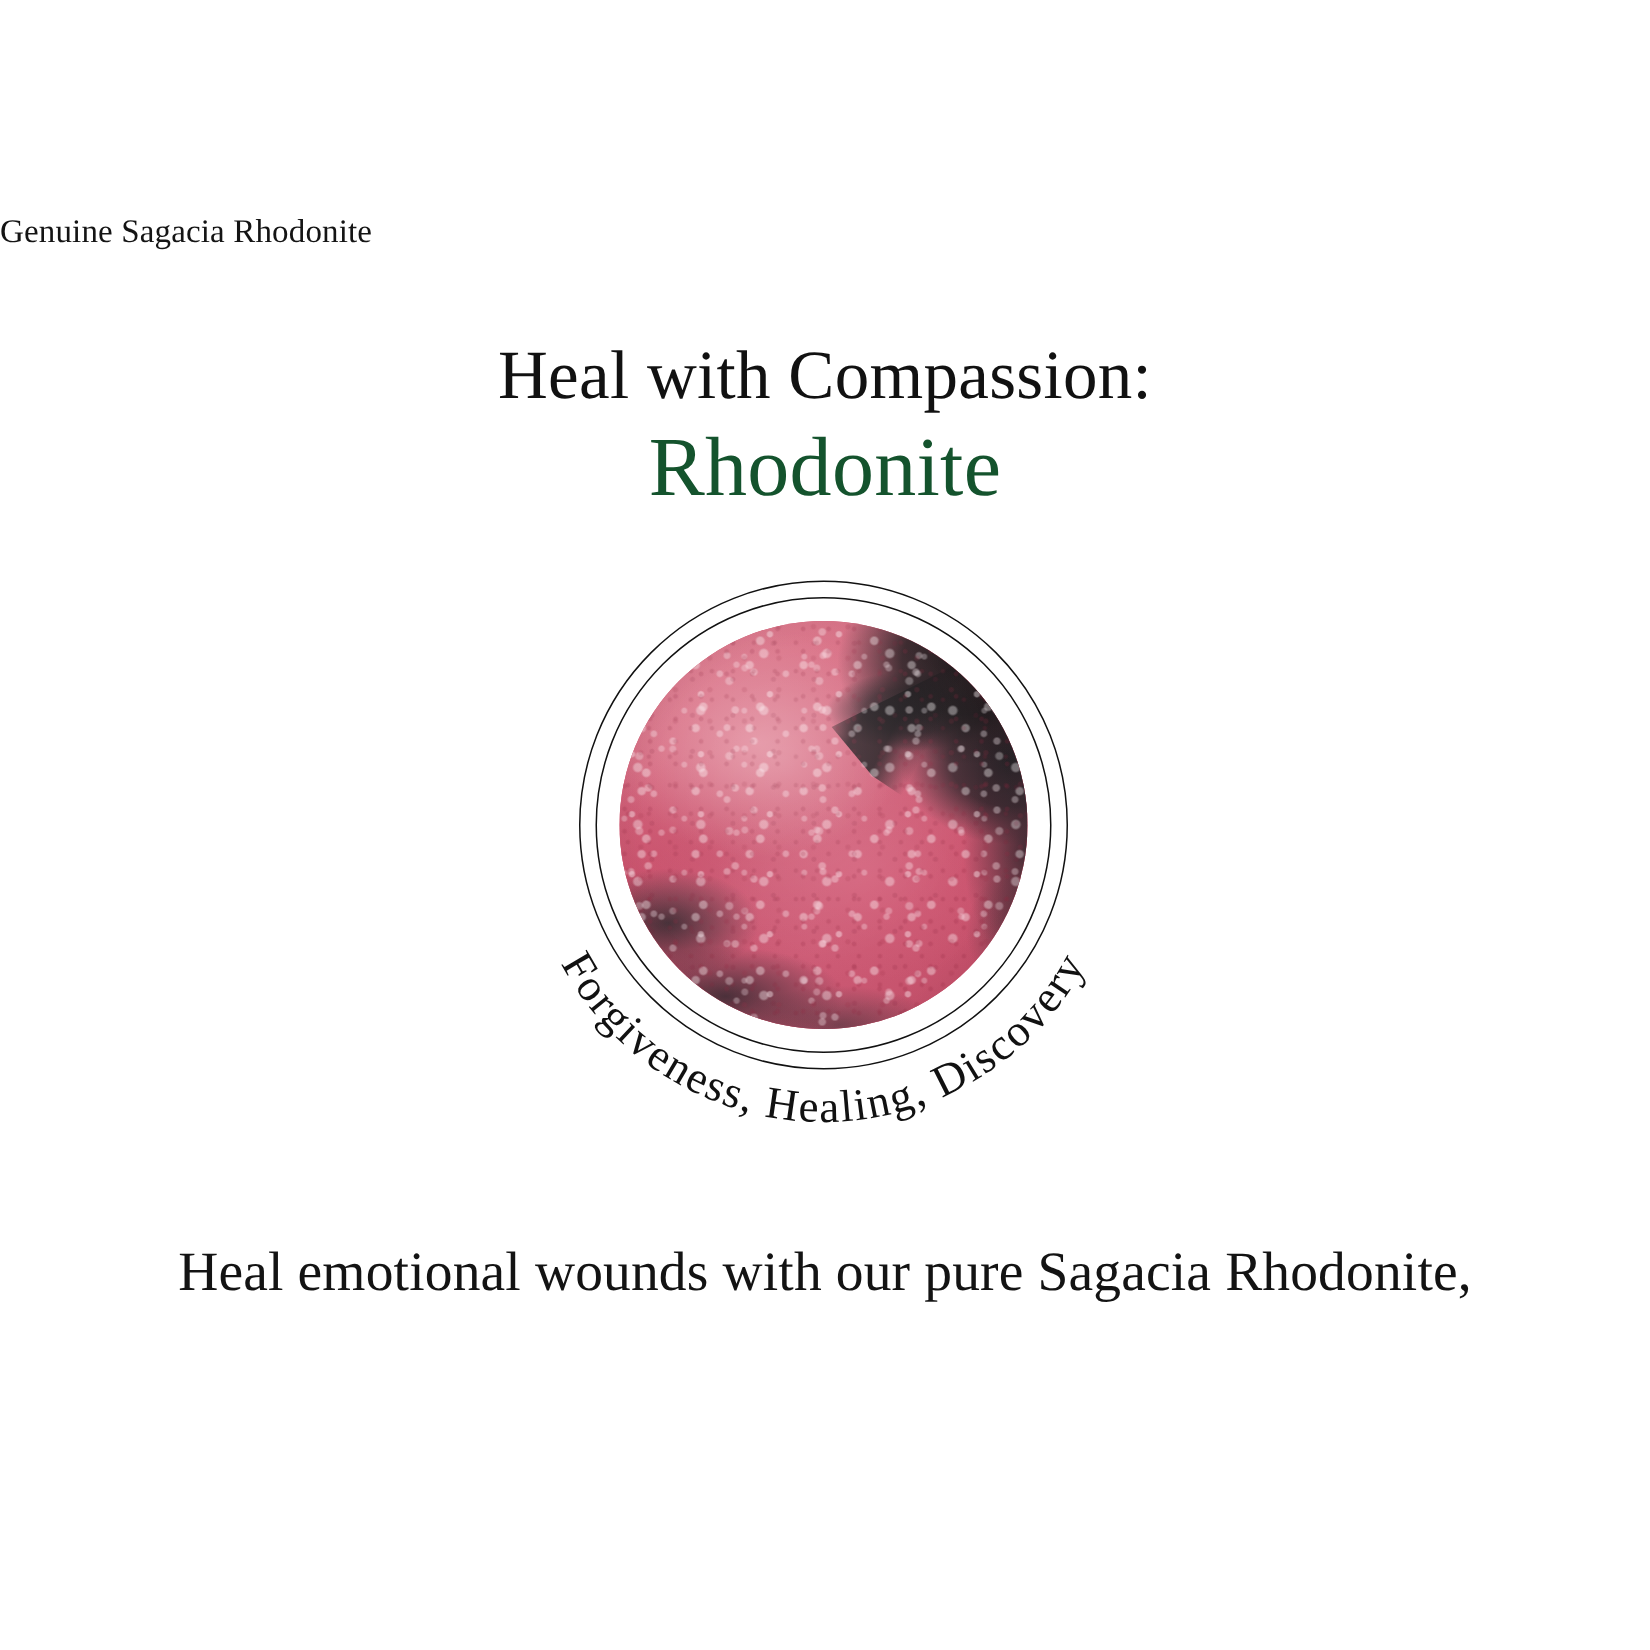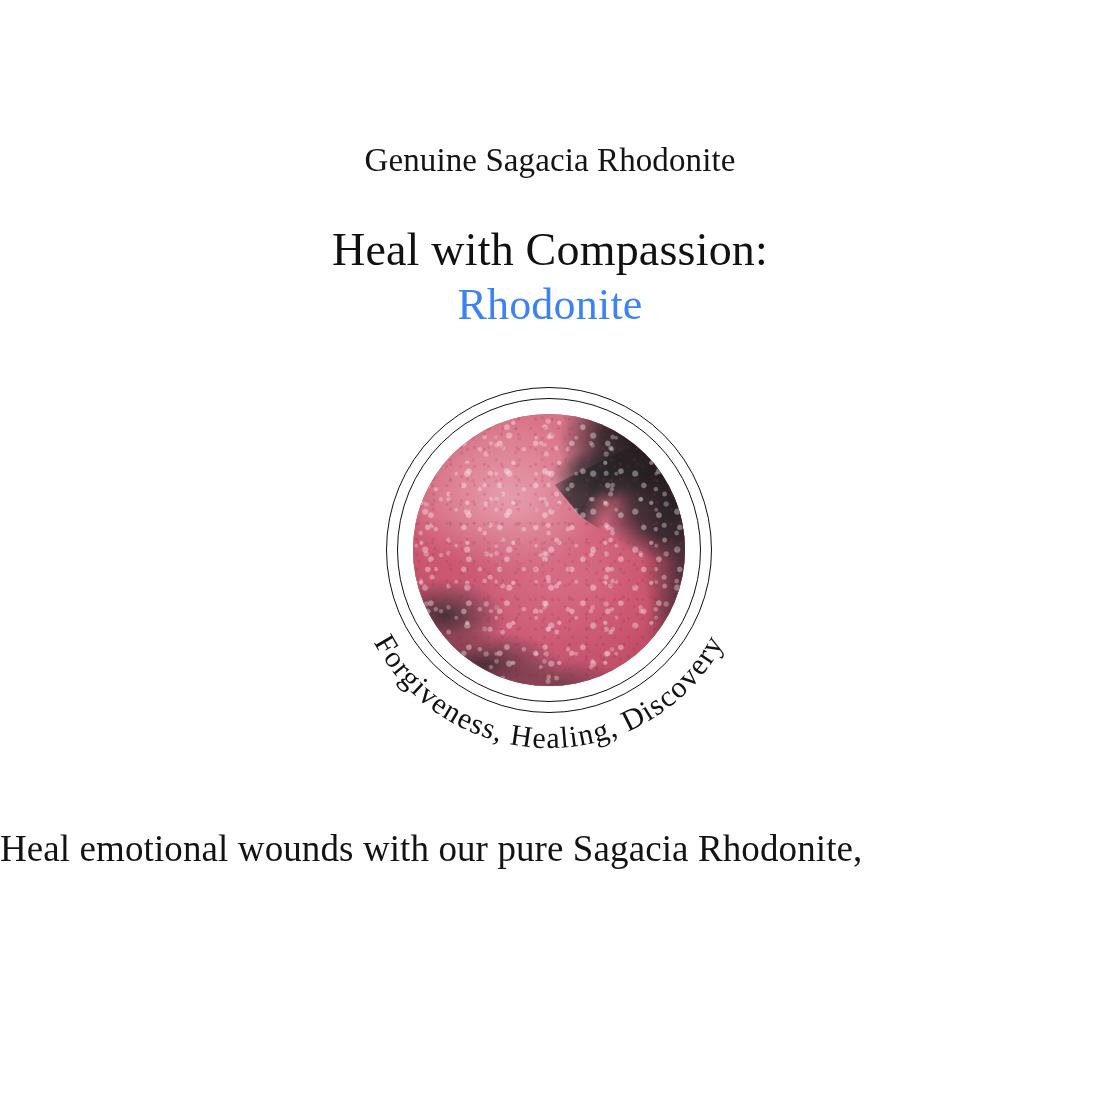--- a/index.html
+++ b/index.html
@@ -22,22 +22,21 @@
     inset: 0;
     background: #ffffff;
   }
 
   
   .eyebrow {
     position: absolute;
     top: 142px;
     left: 0;
     width: 1100px;
-    text-align: center;
-    font-size: 33px;
+    font-size: 22px;
     line-height: 1.12;
     letter-spacing: 0.1px;
     color: #141414;
     white-space: nowrap;
   }
 
   .title-block {
     position: absolute;
     top: 222px;
     left: 0;
@@ -45,24 +44,24 @@
     text-align: center;
   }
   .title-line1 {
     font-size: 46px;
     line-height: 1.22;
     letter-spacing: 0.2px;
     color: #111111;
     white-space: nowrap;
   }
   .title-line2 {
-    font-size: 44px;
+    font-size: 56px;
     line-height: 1.22;
     letter-spacing: 0.2px;
-    color: #3b82f6;
+    color: #14532d;
     white-space: nowrap;
   }
 
   
   .badge {
     position: absolute;
     left: 549px;
     top: 550px;
     width: 0;
     height: 0;
@@ -191,20 +190,21 @@
     letter-spacing: 1.2px;
     fill: #111111;
   }
 
   
   .caption {
     position: absolute;
     top: 824px;
     left: 0;
     width: 1100px;
+    text-align: center;
     font-size: 37px;
     line-height: 1.36;
     letter-spacing: 0.1px;
     color: #131313;
   }
   .caption-line { white-space: nowrap; display: block; }
 </style>
 </head>
 <body>
 

